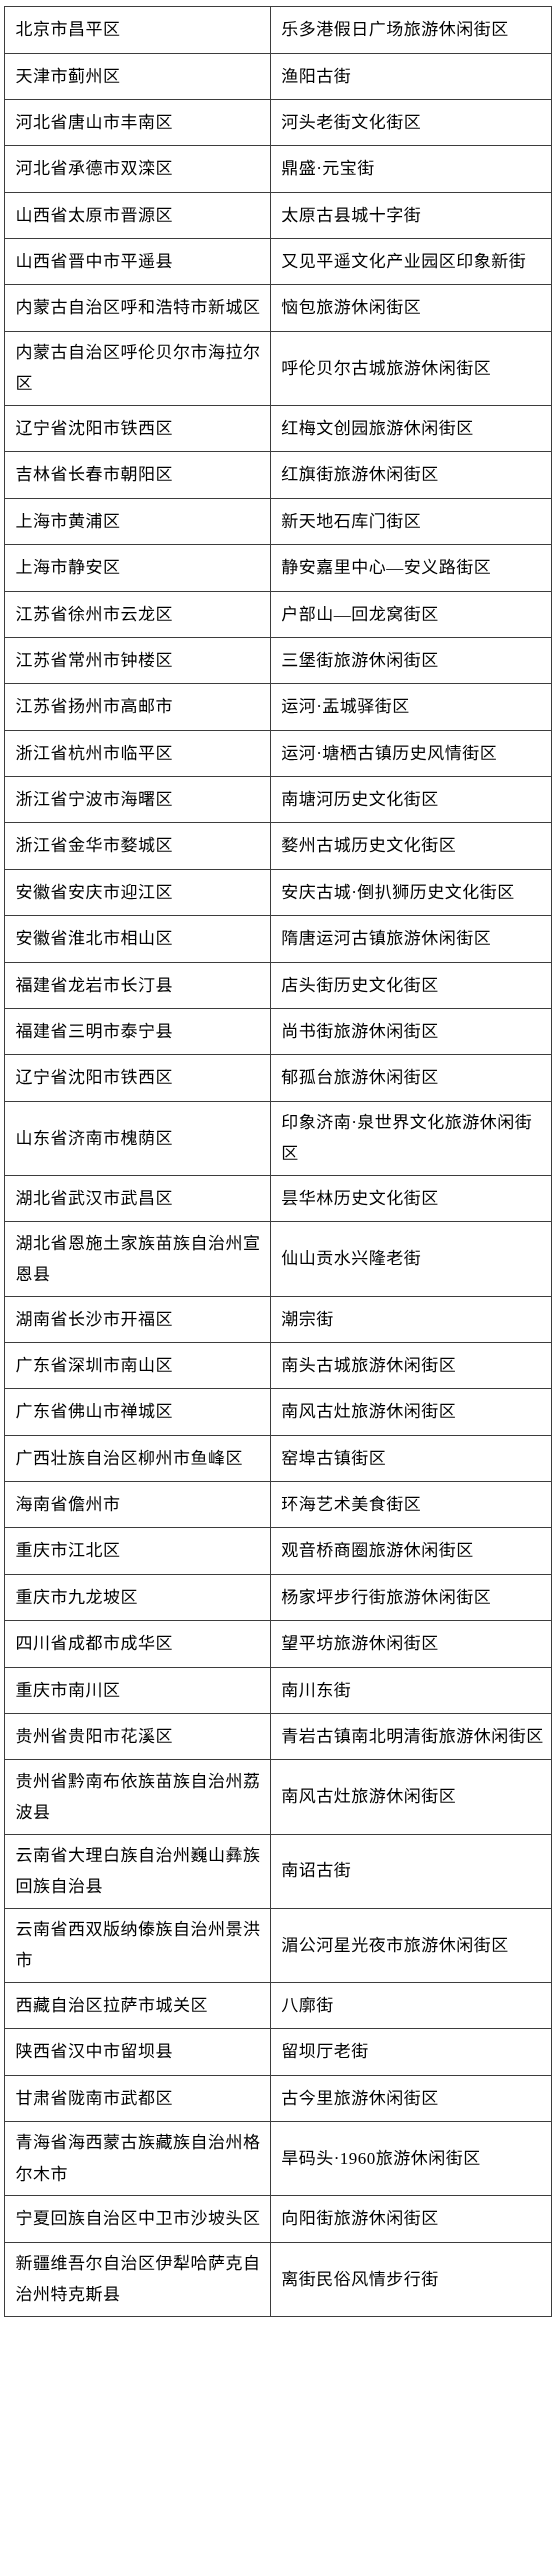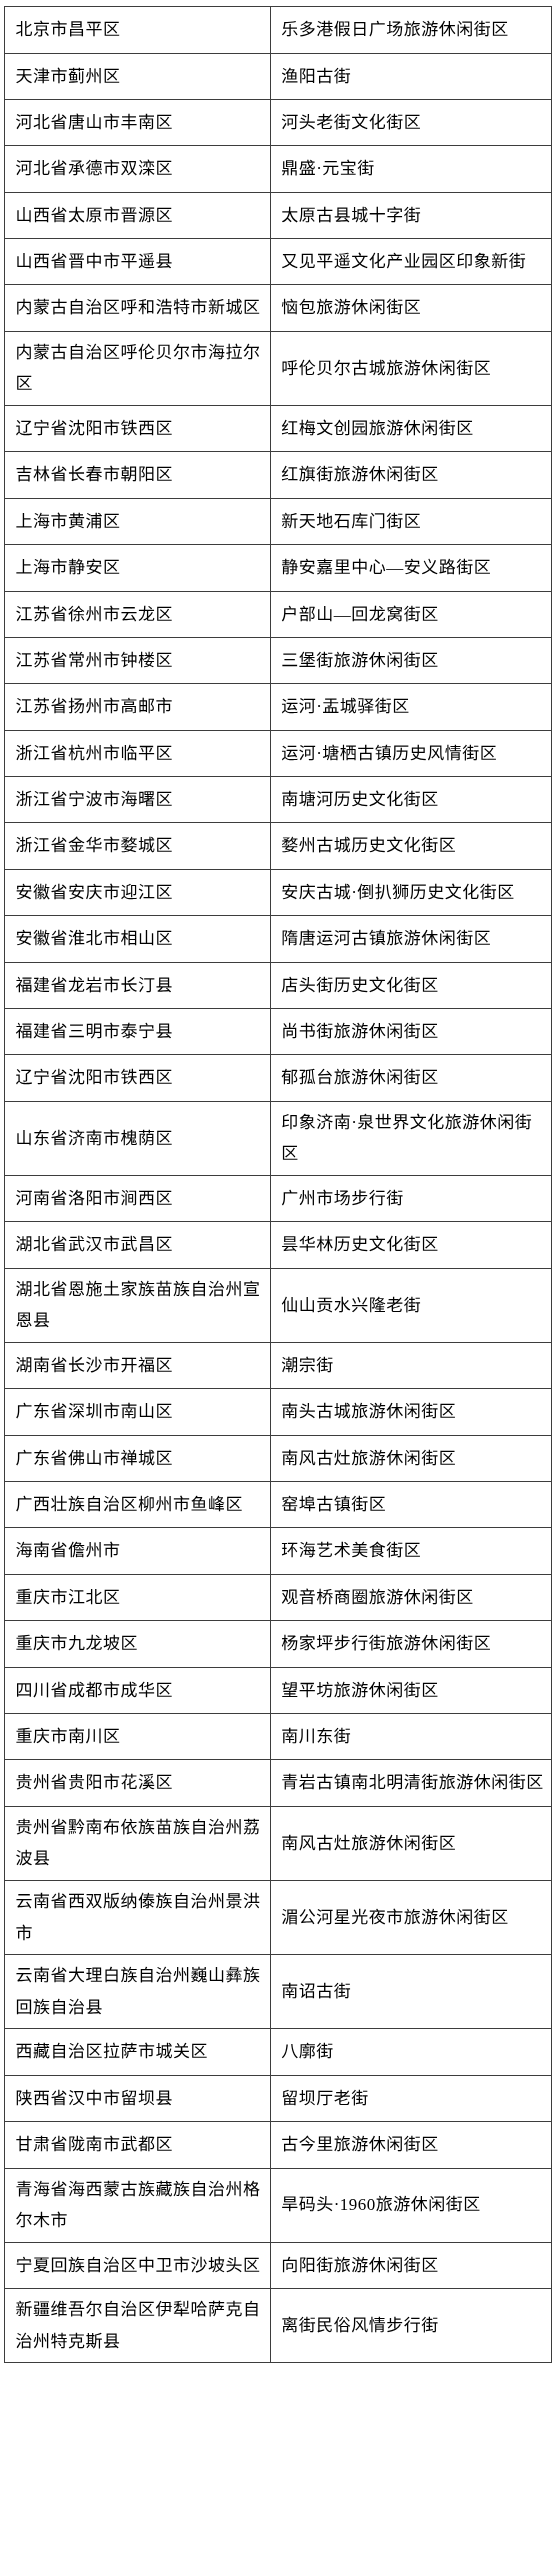--- a/index.html
+++ b/index.html
@@ -161,24 +161,20 @@
   </tr>
 
 
   <tr>
     <td>山东省济南市槐荫区</td>
     <td>印象济南·泉世界文化旅游休闲街区</td>
   </tr>
 
 
 
-  <tr>
-    <td>河南省洛阳市涧西区</td>
-    <td>广州市场步行街</td>
-  </tr>
 
   <tr>
     <td>湖北省武汉市武昌区</td>
     <td>昙华林历史文化街区</td>
   </tr>
 
   <tr>
     <td>湖北省恩施土家族苗族自治州宣恩县</td>
     <td>仙山贡水兴隆老街</td>
   </tr>
@@ -233,27 +229,27 @@
     <td>贵州省贵阳市花溪区</td>
     <td>青岩古镇南北明清街旅游休闲街区</td>
   </tr>
 
   <tr>
     <td>贵州省黔南布依族苗族自治州荔波县</td>
     <td>南风古灶旅游休闲街区</td>
   </tr>
 
   <tr>
+    <td>云南省大理白族自治州巍山彝族回族自治县</td>
+    <td>南诏古街</td>
+  </tr>
+
+  <tr>
     <td>云南省西双版纳傣族自治州景洪市</td>
     <td>湄公河星光夜市旅游休闲街区</td>
-  </tr>
-
-  <tr>
-    <td>云南省大理白族自治州巍山彝族回族自治县</td>
-    <td>南诏古街</td>
   </tr>
 
   <tr>
     <td>西藏自治区拉萨市城关区</td>
     <td>八廓街</td>
   </tr>
 
   <tr>
     <td>陕西省汉中市留坝县</td>
     <td>留坝厅老街</td>

